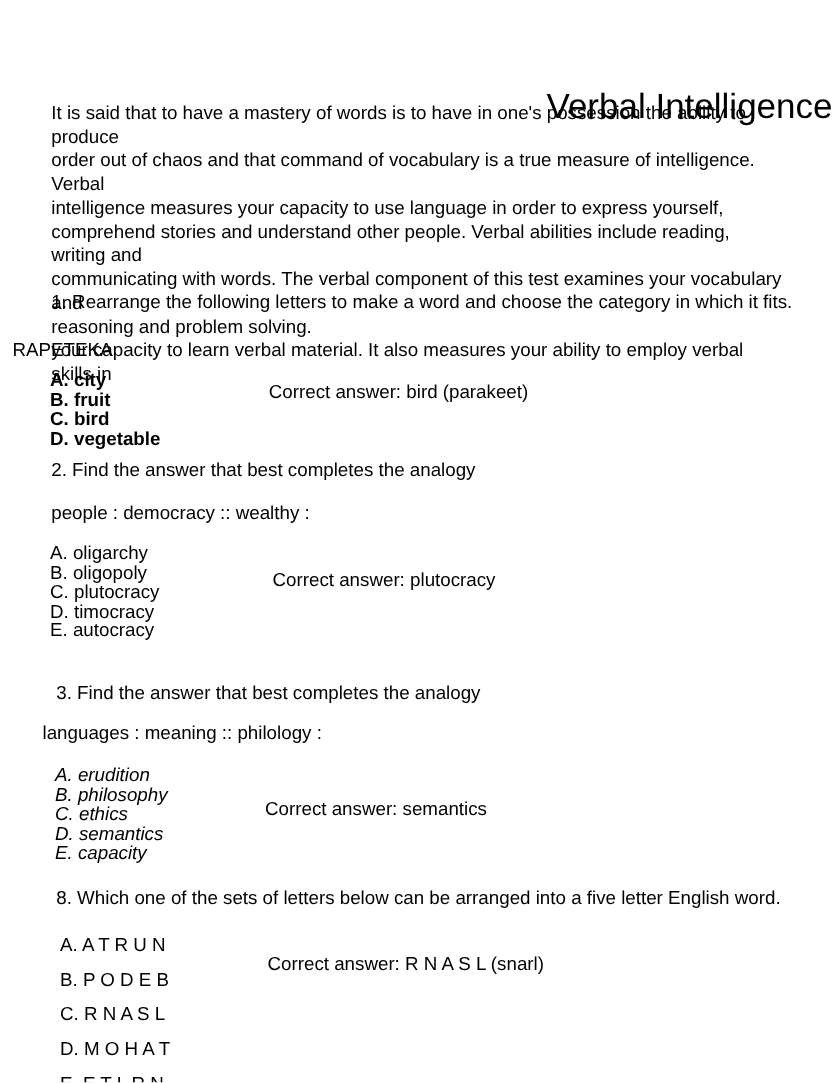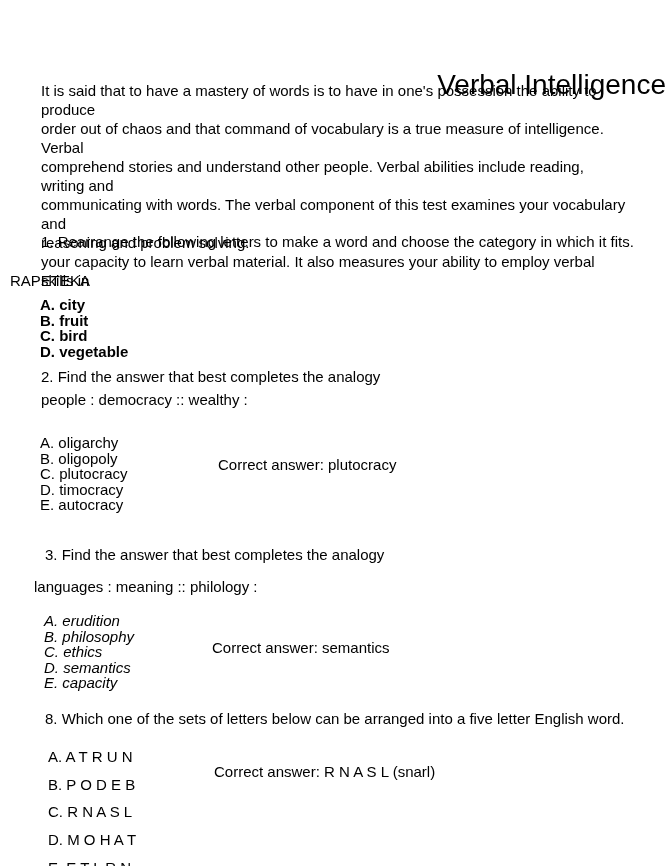--- a/index.html
+++ b/index.html
@@ -42,55 +42,57 @@
   .stim-center {
     top: 272px;
     left: 10px;
     width: 646px;
   }
   
   .q1-text { top: 233px; left: 41px; }
   .q1-opts { top: 297px; left: 40px; font-weight: bold; }
   .q1-ans  { top: 305px; left: 215px; }
   .q2-text { top: 368px; left: 41px; }
-  .q2-stim { top: 391px; left: 41px; }
+  .q2-stim { top: 402px; left: 41px; }
   .q2-opts { top: 435px; left: 40px; }
   .q2-ans  { top: 456px; left: 218px; }
   .q3-text { top: 546px; left: 45px; }
   .q3-stim { top: 578px; left: 34px; }
   .q3-opts { top: 613px; left: 44px; font-style: italic; }
   .q3-ans  { top: 639px; left: 212px; }
   .q4-text { top: 710px; left: 45px; }
   .q4-opts { top: 737px; left: 48px; }
   .q4-ans  { top: 763px; left: 214px; }
 </style>
 </head>
 <body>
 
 <div class="page">
 
   <div class="abs title">Verbal Intelligence</div>
 
   <div class="abs intro">
     <div>It is said that to have a mastery of words is to have in one's possession the ability to produce</div>
     <div>order out of chaos and that command of vocabulary is a true measure of intelligence. Verbal</div>
+    <div>intelligence measures your capacity to use language in order to express yourself,</div>
     <div>comprehend stories and understand other people. Verbal abilities include reading, writing and</div>
     <div>communicating with words. The verbal component of this test examines your vocabulary and</div>
     <div>reasoning and problem solving.</div>
     <div>your capacity to learn verbal material. It also measures your ability to employ verbal skills in</div>
   </div>
 
   <div class="abs line q1-text">1. Rearrange the following letters to make a word and choose the category in which it fits.</div>
   <div class="abs line stim-center">RAPETEKA</div>
   <div class="abs opts q1-opts">
     <div>A. city</div>
     <div>B. fruit</div>
     <div>C. bird</div>
     <div>D. vegetable</div>
   </div>
+  <div class="abs line q1-ans">Correct answer: bird (parakeet)</div>
 
   <div class="abs line q2-text">2. Find the answer that best completes the analogy</div>
   <div class="abs line q2-stim">people : democracy :: wealthy :</div>
   <div class="abs opts q2-opts">
     <div>A. oligarchy</div>
     <div>B. oligopoly</div>
     <div>C. plutocracy</div>
     <div>D. timocracy</div>
     <div>E. autocracy</div>
   </div>

